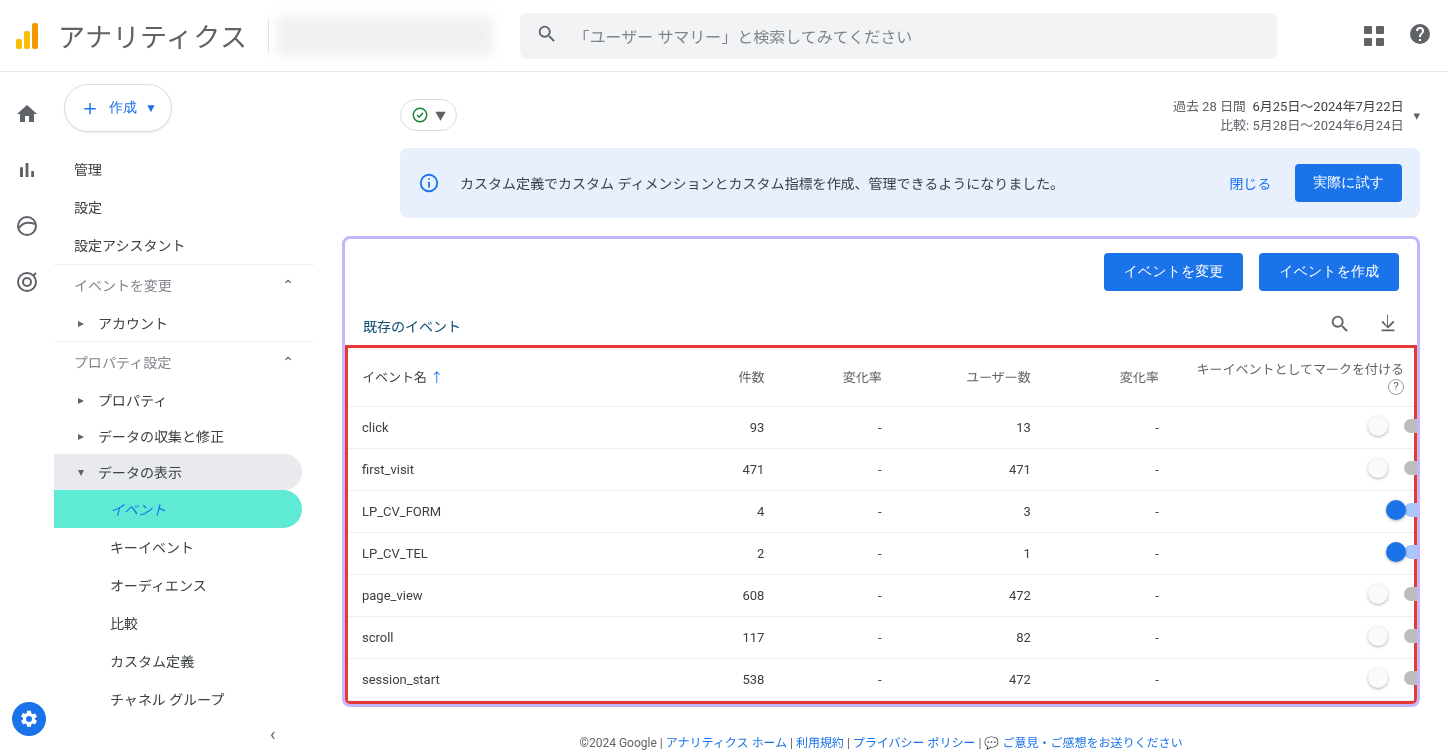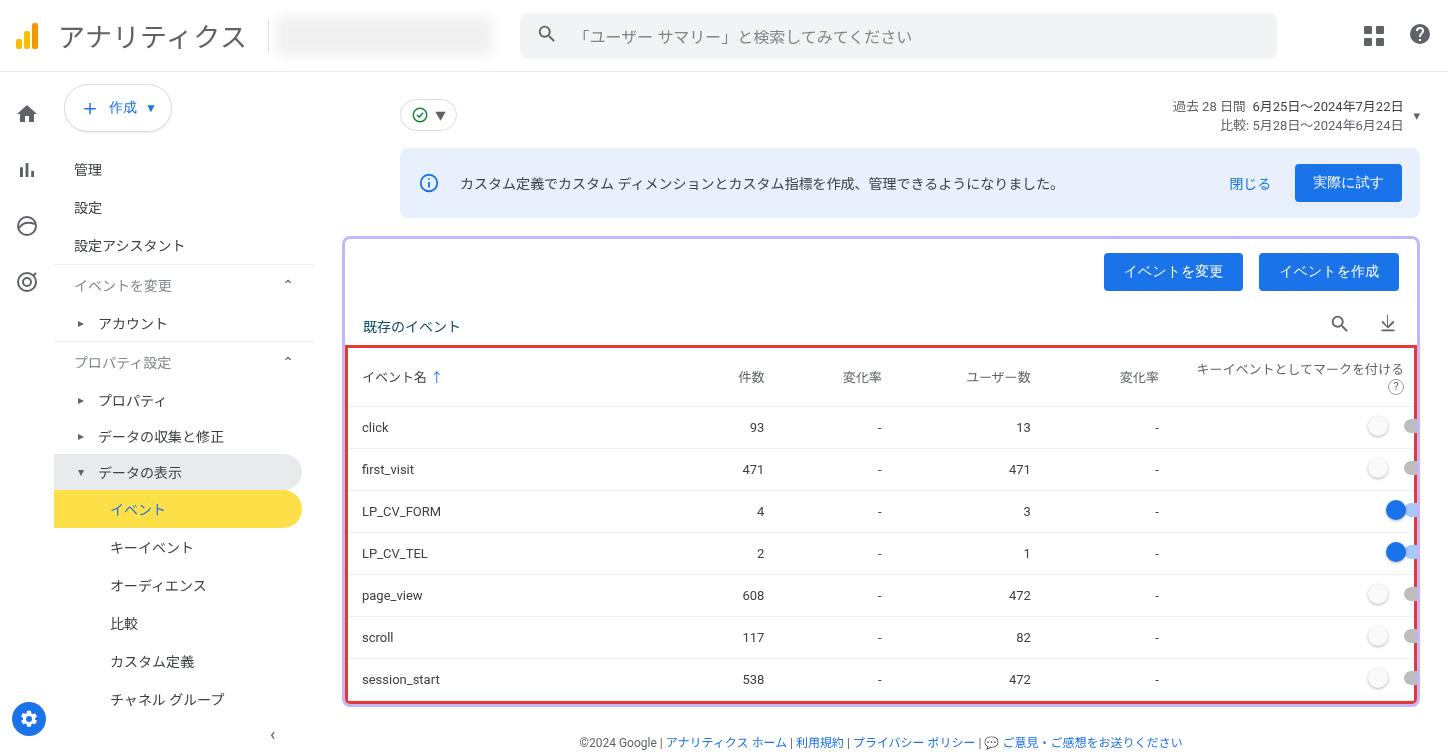--- a/index.html
+++ b/index.html
@@ -30,21 +30,21 @@
 .create-btn .plus { color: #1a73e8; font-size: 22px; font-weight: 400; }
 .create-btn .label { color: #1a73e8; font-size: 14px; }
 .create-btn .drop { color: #1a73e8; font-size: 12px; }
 .side-links { margin-top: 18px; }
 .side-link { padding: 9px 20px; font-size: 14px; color: #3c4043; cursor: pointer; }
 .side-section { display: flex; align-items: center; justify-content: space-between; padding: 10px 20px; font-size: 14px; color: #80868b; border-top: 1px solid #eee; }
 .side-tree-item { display: flex; align-items: center; padding: 8px 16px 8px 24px; font-size: 14px; color: #3c4043; cursor: pointer; }
 .side-tree-item .arrow { width: 20px; color: #5f6368; font-size: 12px; }
 .side-tree-item.selected-group { background: #e8eaed; border-radius: 0 24px 24px 0; margin-right: 12px; }
 .side-sub-item { padding: 9px 16px 9px 56px; font-size: 14px; color: #3c4043; cursor: pointer; }
-.side-sub-item.active { background: #fde047; color: #1a73e8; border-radius: 0 24px 24px 0; margin-right: 12px; }
+.side-sub-item.active { background: #5eead4; color: #1a73e8; border-radius: 0 24px 24px 0; margin-right: 12px; font-style: italic; }
 .chev { color: #5f6368; }
 .sidebar-toggle { position: absolute; bottom: 10px; left: 270px; color: #5f6368; font-size: 18px; cursor: pointer; }
 
 
 .main { position: absolute; left: 314px; top: 72px; right: 0; bottom: 0; padding: 24px 28px 0 28px; overflow: hidden; }
 .date-bar { display: flex; align-items: center; justify-content: space-between; margin-bottom: 14px; }
 .status-chip { display: flex; align-items: center; gap: 6px; border: 1px solid #dadce0; border-radius: 20px; height: 32px; padding: 0 10px; margin-left: 58px; }
 .status-chip svg { width: 18px; height: 18px; }
 .date-info { text-align: right; font-size: 13px; color: #5f6368; display: flex; align-items: center; gap: 10px; }
 .date-info .line2 { display: block; }

